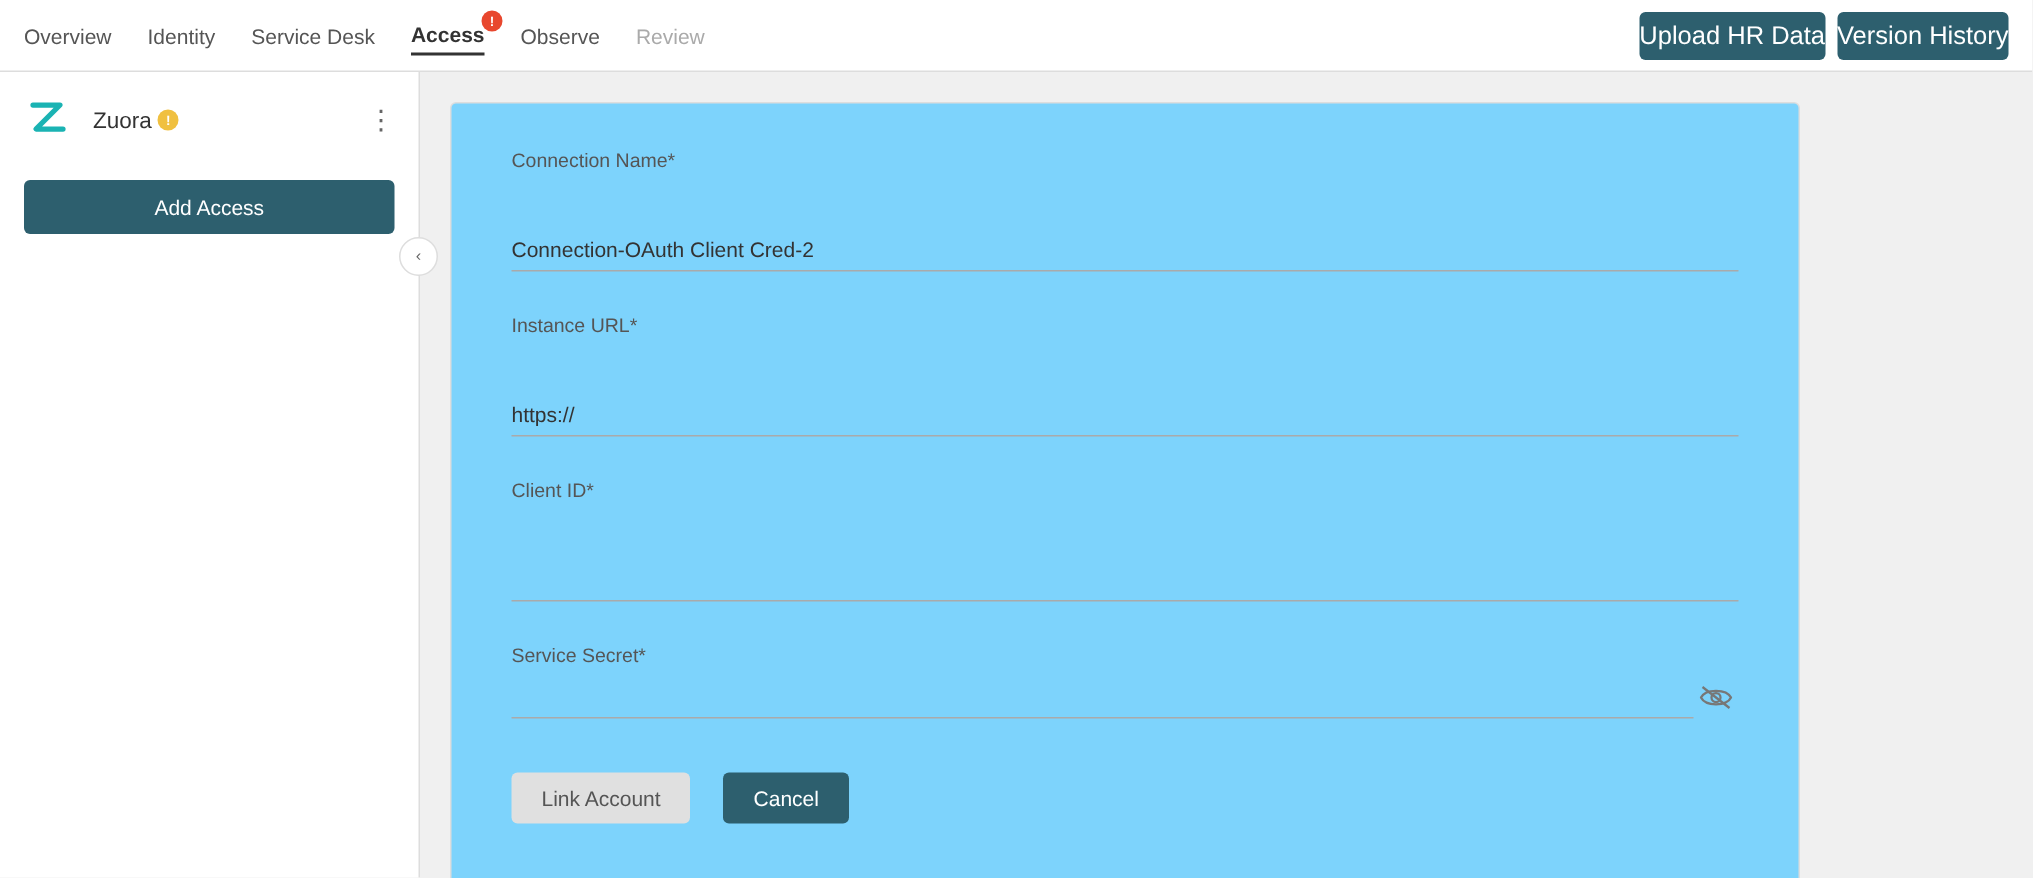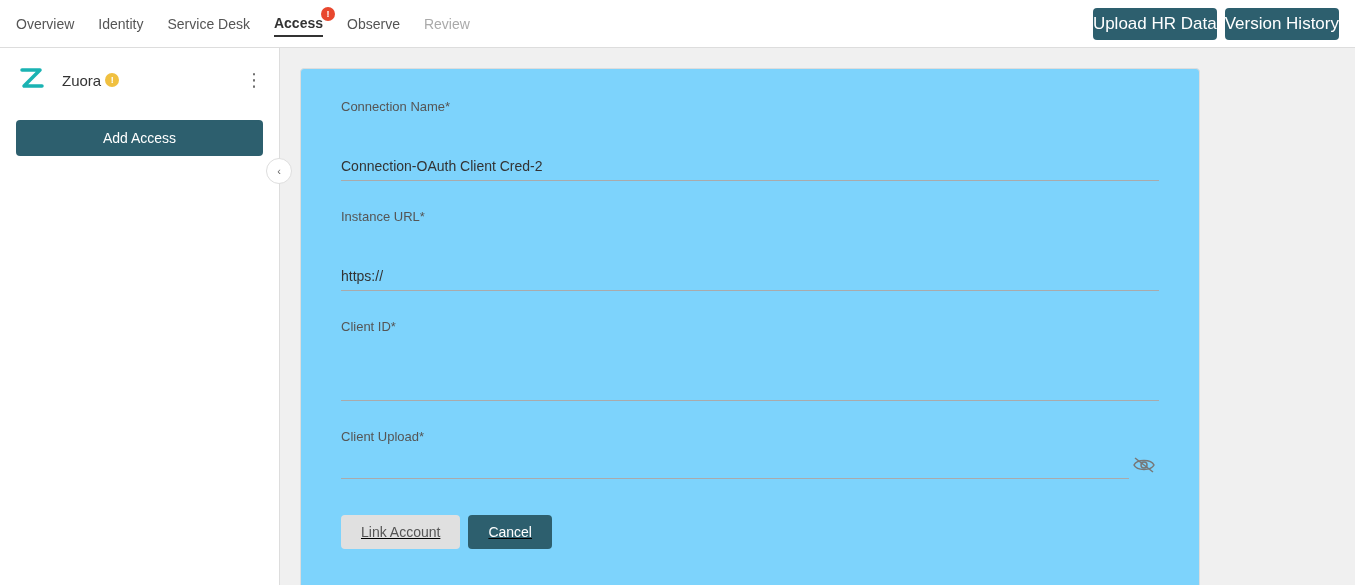--- a/index.html
+++ b/index.html
@@ -217,23 +217,22 @@
       border: none;
       cursor: pointer;
       color: #666;
       padding: 0 4px;
       font-size: 18px;
       display: flex;
       align-items: center;
     }
     .form-actions {
       display: flex;
-      gap: 8px;
+      gap: 22px;
       margin-top: 36px;
-      text-decoration: underline;
     }
     .btn-link-account {
       background: #e0e0e0;
       color: #555;
       border: none;
       border-radius: 4px;
       padding: 9px 20px;
       font-size: 14px;
       cursor: pointer;
       font-weight: 500;
@@ -301,21 +300,21 @@
         <label class="form-label">Instance URL*</label>
         <input class="form-input" type="text" value="https://" style="">
       </div>
 
       <div class="form-group">
         <label class="form-label">Client ID*</label>
         <input class="form-input" type="text" style="">
       </div>
 
       <div class="form-group">
-        <label class="form-label">Client Upload*</label>
+        <label class="form-label">Service Secret*</label>
         <div class="input-with-icon">
           <input type="password" style="">
           <button class="toggle-visibility">
             <svg width="22" height="16" viewBox="0 0 22 16" fill="none" xmlns="http://www.w3.org/2000/svg">
               <path d="M1 8 C4 2 18 2 21 8 C18 14 4 14 1 8Z" stroke="#777" stroke-width="1.5" fill="none"></path>
               <circle cx="11" cy="8" r="3" stroke="#777" stroke-width="1.5" fill="none"></circle>
               <line x1="2" y1="1" x2="20" y2="15" stroke="#777" stroke-width="1.5"></line>
             </svg>
           </button>
         </div>

